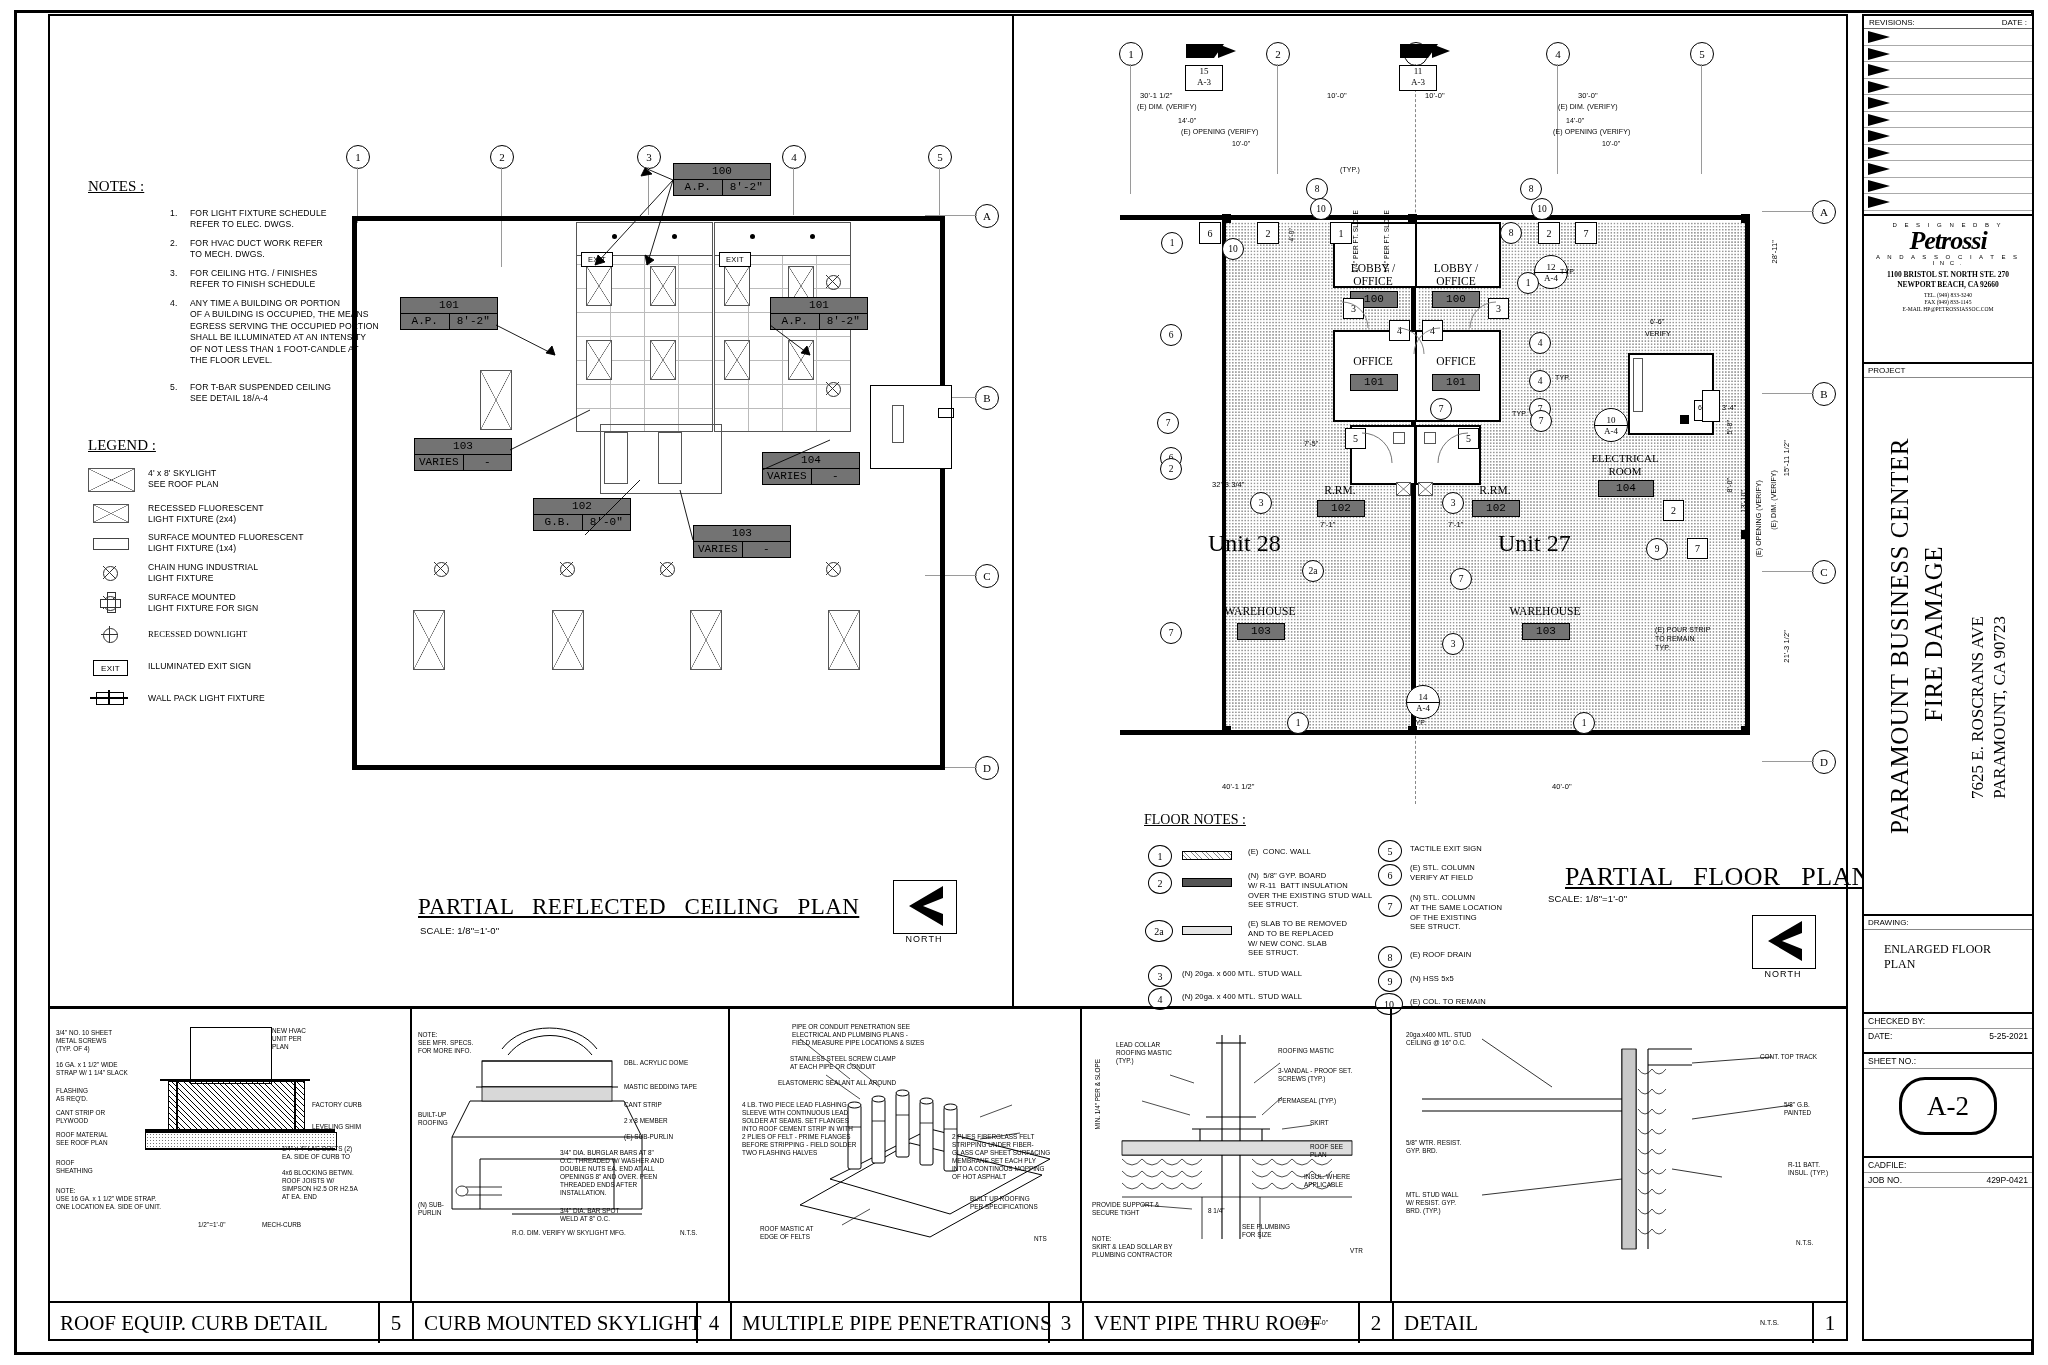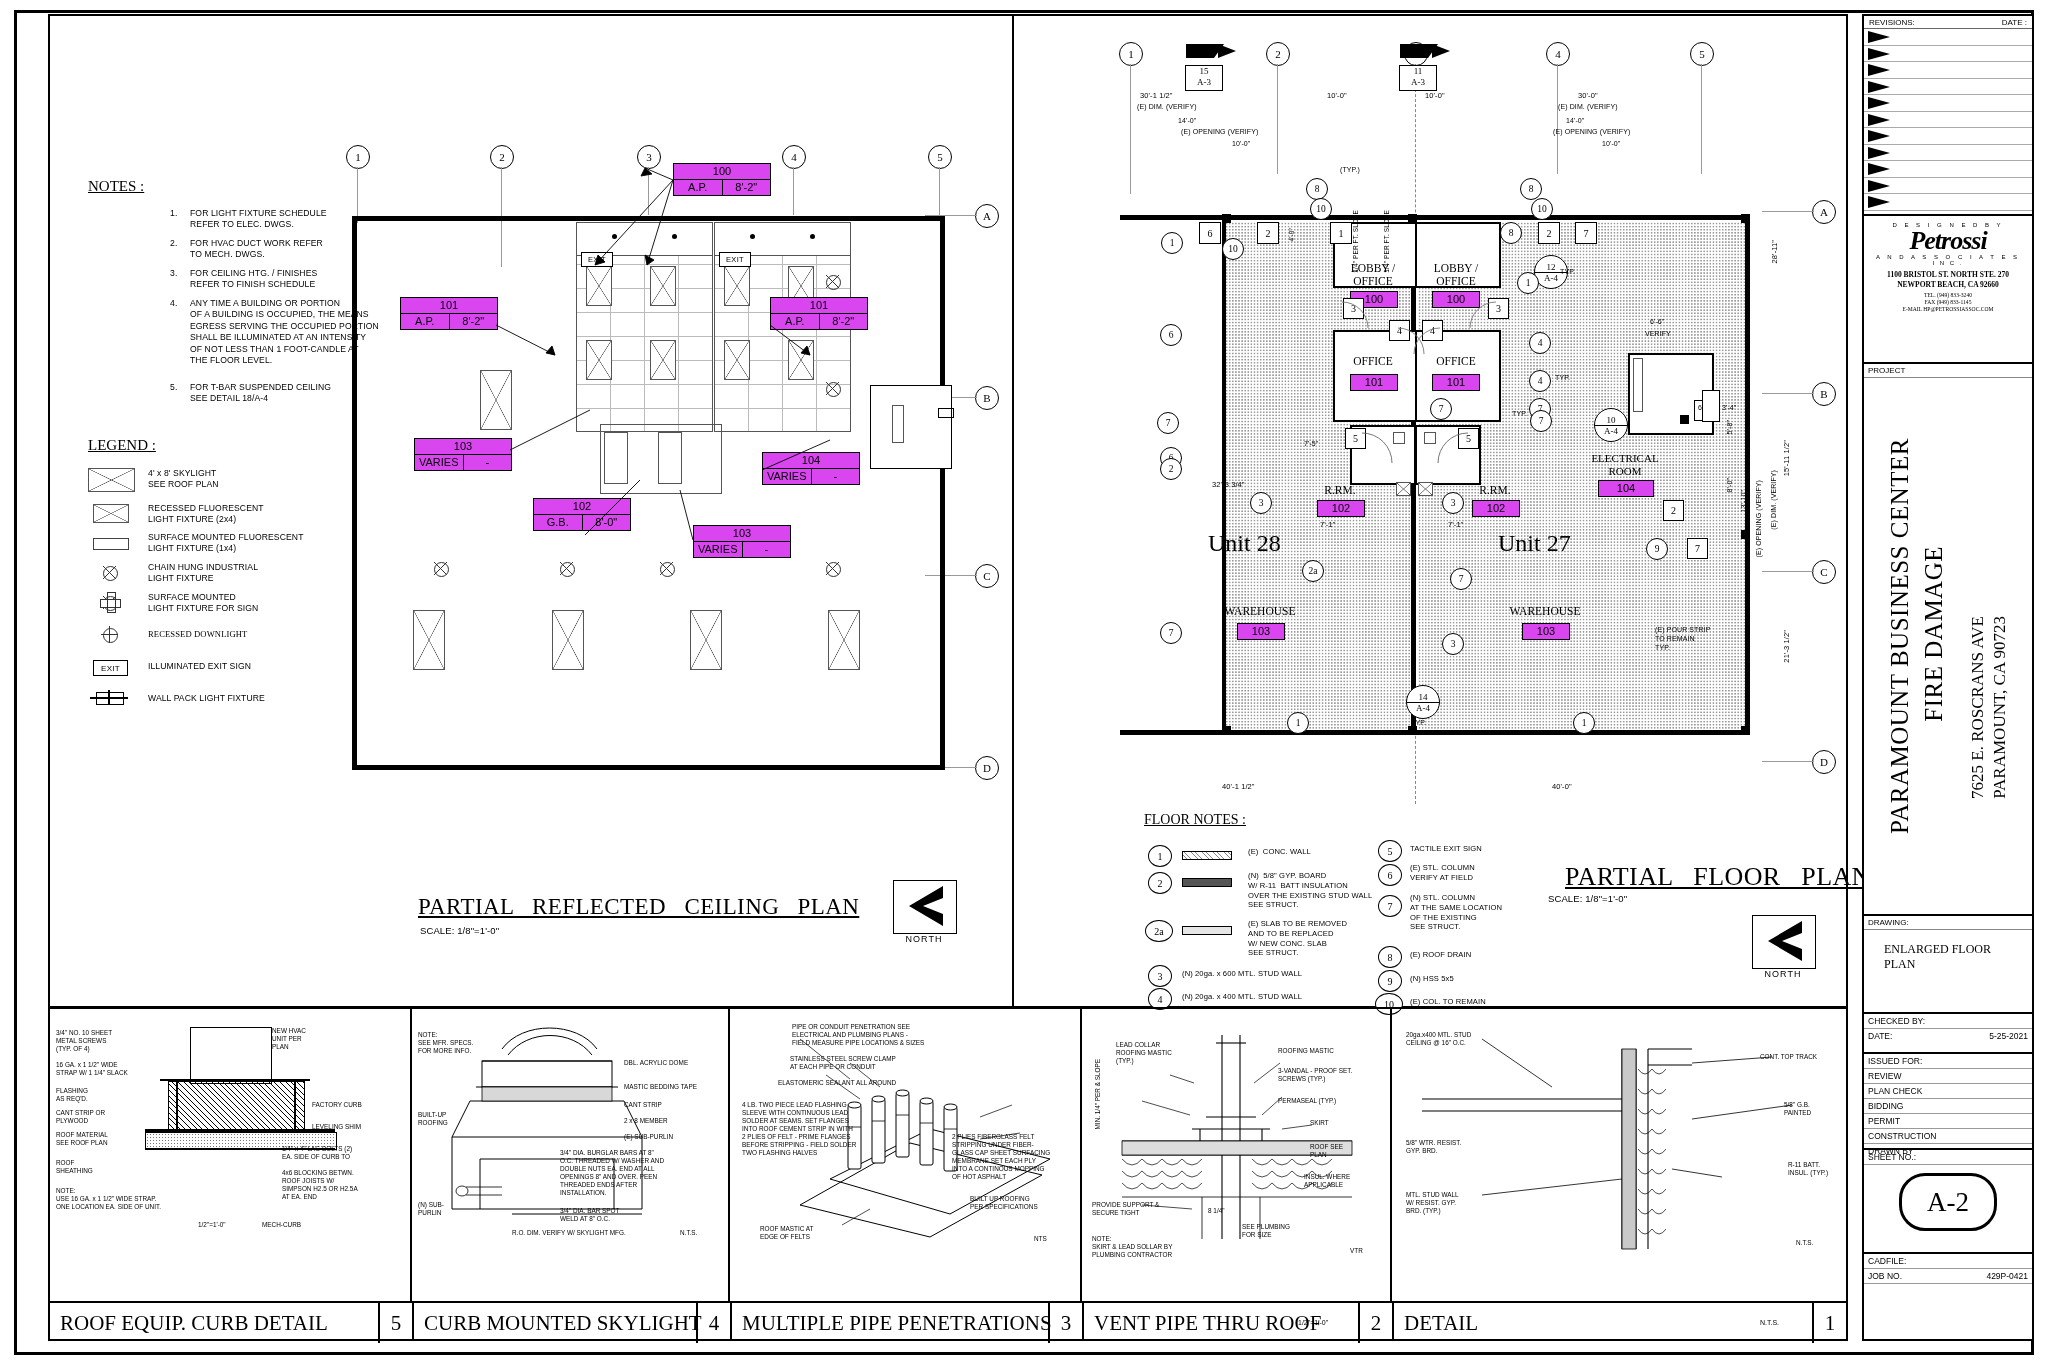--- a/index.html
+++ b/index.html
@@ -40,21 +40,21 @@
   .chain{position:absolute;width:13px;height:13px;border:1.1px solid #333;border-radius:50%;}
   .chain:before,.chain:after{content:"";position:absolute;left:-1px;top:-1px;width:13px;height:13px;}
   .chain:before{background:linear-gradient(to top right,transparent calc(50% - .5px),#333 50%,transparent calc(50% + .5px));}
   .chain:after{background:linear-gradient(to bottom right,transparent calc(50% - .5px),#333 50%,transparent calc(50% + .5px));}
 
   .exitbox{position:absolute;border:1.2px solid #000;background:#fff;
       font-size:9px;display:flex;align-items:center;justify-content:center;
       font-family:"Liberation Sans",sans-serif;letter-spacing:.3px;}
 
   
-  .rtag{position:absolute;border:1px solid #000;background:#d946ef;font-family:Liberation Sans, sans-serif;}
+  .rtag{position:absolute;border:1px solid #000;background:#737373;font-family:Liberation Mono, monospace;}
   .rtag .t{text-align:center;border-bottom:1px solid #000;font-size:11px;line-height:15px;}
   .rtag .b{display:flex;font-size:11px;line-height:15px;}
   .rtag .b span{flex:1;text-align:center;}
   .rtag .b span:first-child{border-right:1px solid #000;}
 
   
   .north{position:absolute;}
   .north .nbox{position:absolute;left:0;top:0;width:62px;height:52px;border:1.6px solid #000;}
   .north .nlab{position:absolute;top:54px;width:62px;text-align:center;font-size:9px;letter-spacing:1px;font-family:"Liberation Sans",sans-serif;}
 
@@ -953,29 +953,20 @@
     </div>
 
     <div class="tbsec" style="height:40px;">
       <div class="tbrow"><span>CHECKED BY:</span></div>
       <div class="tbrow" style="border-bottom:none;display:flex;justify-content:space-between;">
         <span>DATE:</span>
         <span>5-25-2021</span>
       </div>
     </div>
 
-    <div class="tbsec" style="height:96px;">
-      <div class="tbrow">ISSUED FOR:</div>
-      <div class="tbrow">REVIEW</div>
-      <div class="tbrow">PLAN CHECK</div>
-      <div class="tbrow">BIDDING</div>
-      <div class="tbrow">PERMIT</div>
-      <div class="tbrow">CONSTRUCTION</div>
-      <div class="tbrow" style="border-bottom:none;">DRAWN BY</div>
-    </div>
 
     <div class="tbsec" style="height:104px;">
       <div class="tbrow">SHEET NO.:</div>
       <div class="sheetoval">A-2</div>
     </div>
 
     <div class="tbsec" style="height:44px;border-bottom:none;">
       <div class="tbrow">CADFILE:</div>
       <div class="tbrow" style="display:flex;justify-content:space-between;">
         <span>JOB NO.</span>

